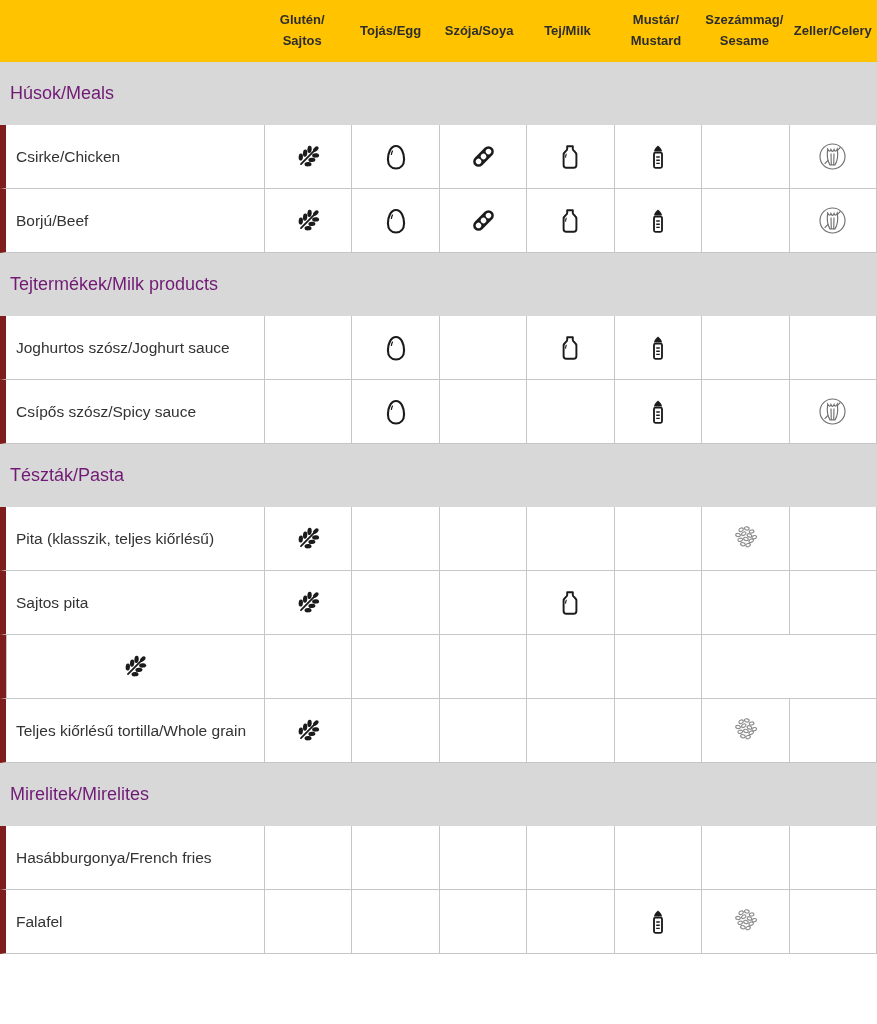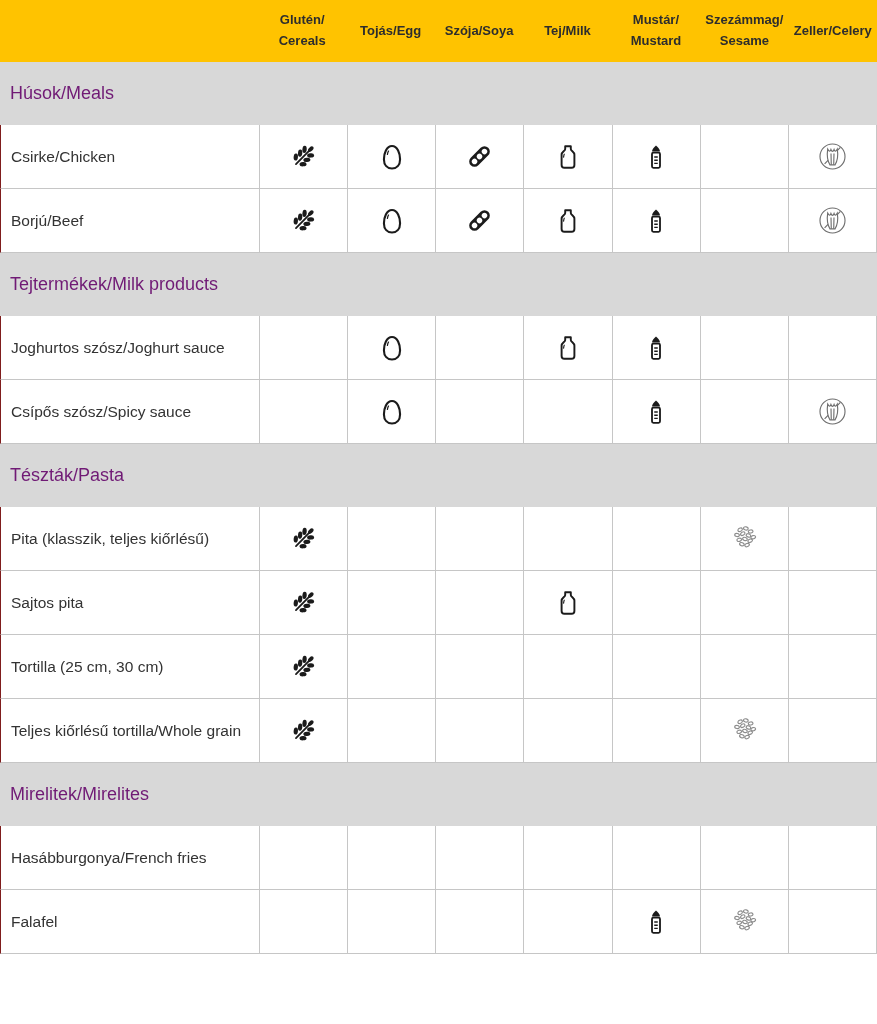--- a/index.html
+++ b/index.html
@@ -39,21 +39,21 @@
     color: #701a75;
     box-sizing: border-box;
   }
   
   .data-row {
     display: grid;
     grid-template-columns: 258px repeat(7, 1fr);
     height: 64px;
     background: #ffffff;
     border-bottom: 1px solid #c6c6c6;
-    border-left: 1px solid #7f1d1d;
+    border-left: 6px solid #7f1d1d;
     border-right: 1px solid #c6c6c6;
     box-sizing: border-box;
   }
   .label-cell {
     display: flex;
     align-items: center;
     padding-left: 10px;
     font-size: 15.5px;
     color: #333333;
     box-sizing: border-box;
@@ -72,21 +72,21 @@
   }
 </style>
 </head>
 <body>
 
 <div class="allergen-table">
   <div class="header-row" id="header-row">
       <div class="header-cell"></div>
       <div class="header-cell">
         <div>Glutén/</div>
-        <div>Cereals</div>
+        <div>Sajtos</div>
       </div>
       <div class="header-cell">
         <div>Tojás/Egg</div>
       </div>
       <div class="header-cell">
         <div>Szója/Soya</div>
       </div>
       <div class="header-cell">
         <div>Tej/Milk</div>
       </div>
@@ -400,23 +400,20 @@
               <path d="M16.5 6.5 L23.5 6.5 L23.5 10 C23.5 12.5 28 13.5 28 17 L28 30 C28 32 26.5 33.5 24.5 33.5 L15.5 33.5 C13.5 33.5 12 32 12 30 L12 17 C12 13.5 16.5 12.5 16.5 10 Z" fill="none" stroke="#1b1b1b" stroke-width="2.4" stroke-linejoin="round"></path>
               <path d="M15.3 16.5 C14.8 17.8 14.6 18.8 14.5 20.2" fill="none" stroke="#1b1b1b" stroke-width="1.4" stroke-linecap="round"></path>
             </svg>
           </span>
         </div>
         <div class="icon-cell"></div>
         <div class="icon-cell"></div>
         <div class="icon-cell"></div>
       </div>
       <div class="data-row">
-        <div class="label-cell">
-          <span>Tortilla (25 cm, 30 cm)</span>
-        </div>
         <div class="icon-cell">
           <span class="icon">
             <svg viewBox="0 0 40 40" width="33" height="33">
               <g transform="rotate(45 20 20)" fill="#1b1b1b">
                 <rect x="18.9" y="6" width="2.2" height="28" rx="1.1"></rect>
                 <ellipse cx="20" cy="7.5" rx="2.4" ry="4"></ellipse>
                 <ellipse transform="translate(14.8 13) rotate(-40)" rx="2.6" ry="4.3"></ellipse>
                 <ellipse transform="translate(25.2 13) rotate(40)" rx="2.6" ry="4.3"></ellipse>
                 <ellipse transform="translate(14.2 20) rotate(-40)" rx="2.6" ry="4.3"></ellipse>
                 <ellipse transform="translate(25.8 20) rotate(40)" rx="2.6" ry="4.3"></ellipse>

